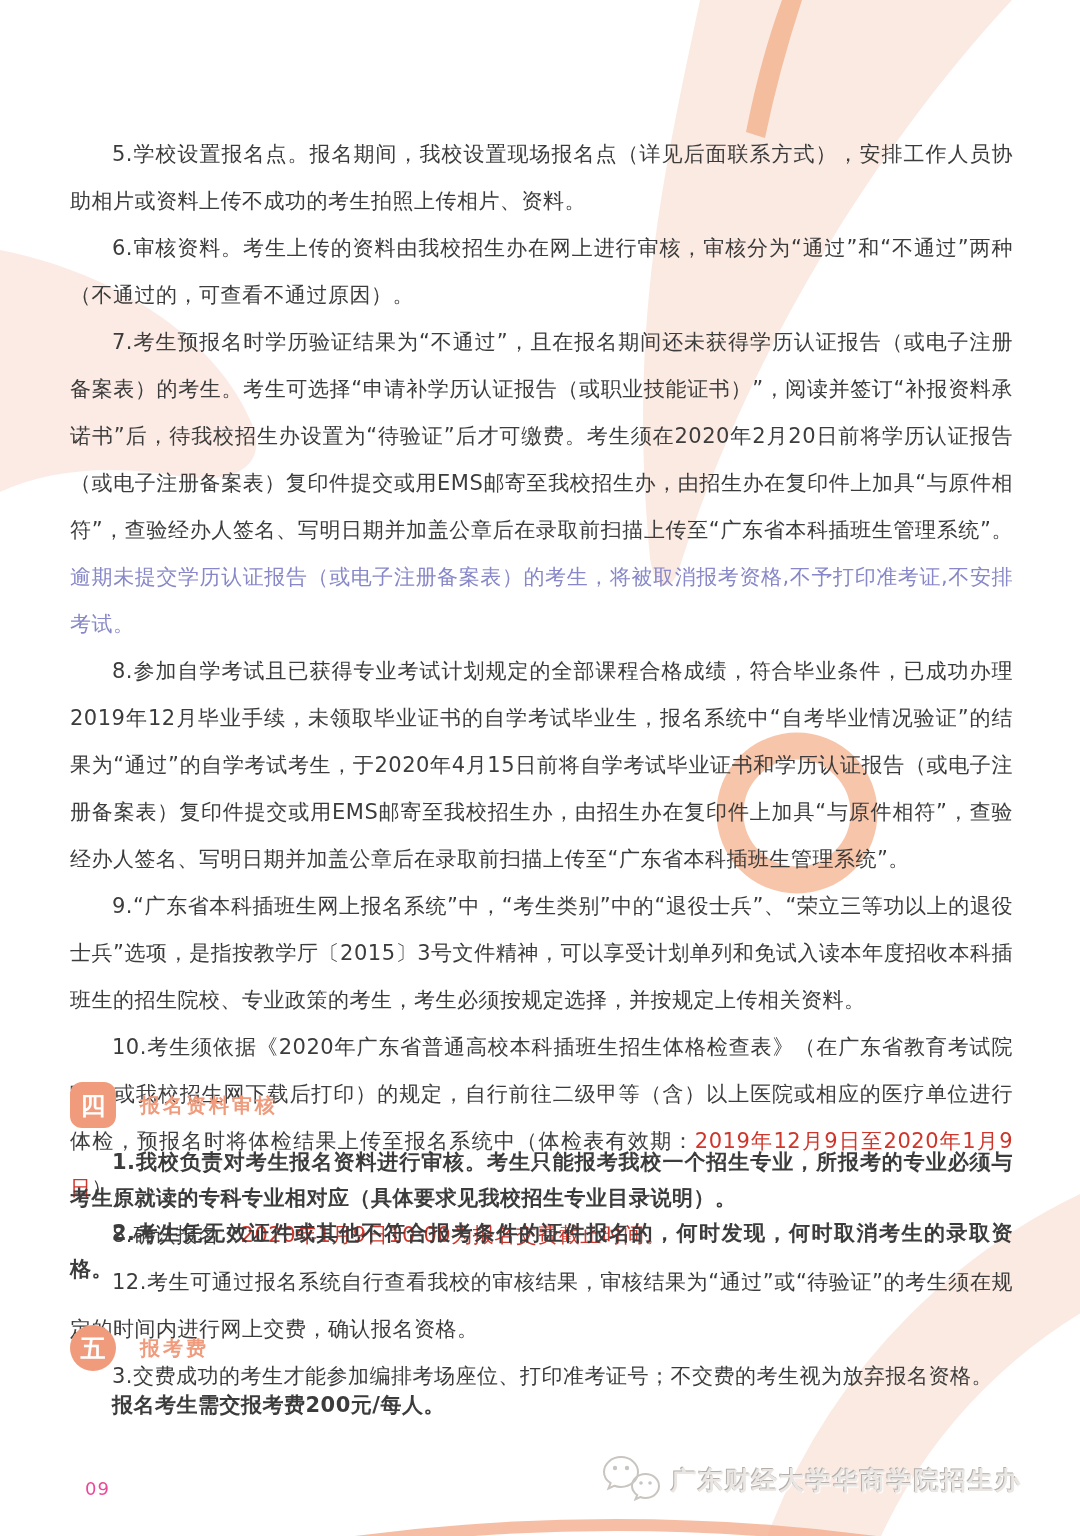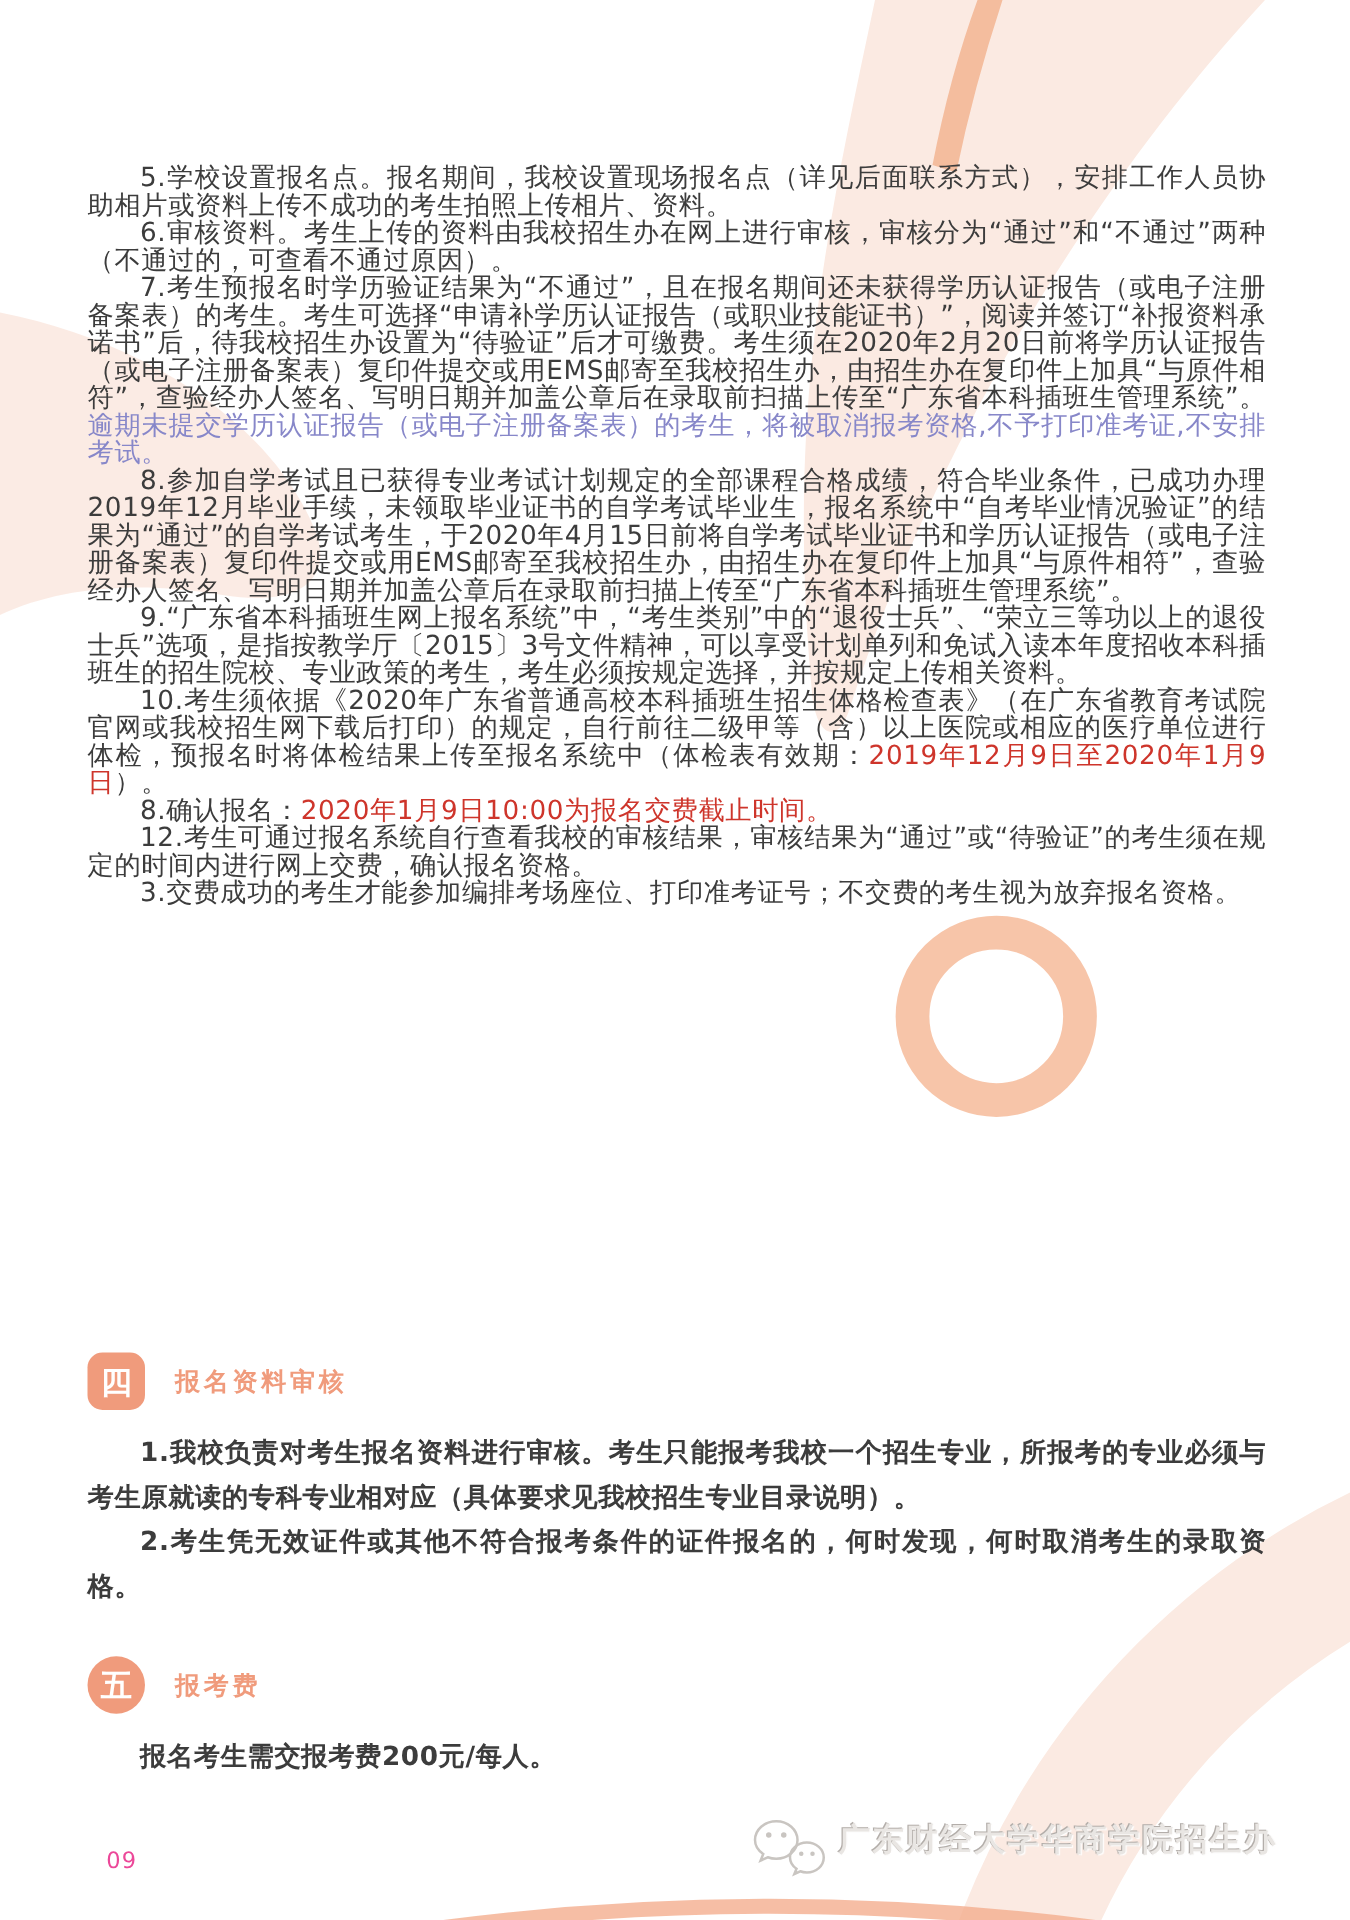--- a/index.html
+++ b/index.html
@@ -12,21 +12,21 @@
     color: var(--text, #3c3c3c);
   }
   .deco-layer {
     position: absolute; left: 0; top: 0; width: 1080px; height: 1536px;
     z-index: 0;
   }
   .content-layer { position: relative; z-index: 1; }
 
   .body-text {
     position: absolute; left: 70px; top: 131px; width: 943px;
-    font-size: 21px; line-height: 22px;
+    font-size: 21px; line-height: 47px;
     text-align: justify;
     letter-spacing: 0.5px;
   }
   .body-text p, .section-paragraphs p { margin: 0; text-indent: 2em; }
   .seg-red    { color: var(--red, #ce352b); }
   .seg-purple { color: var(--purple, #8787c9); }
 
   .section { position: absolute; left: 70px; width: 943px; }
   .section-4 { top: 1082px; }
   .section-5 { top: 1325px; }
@@ -54,21 +54,21 @@
     font-weight: bold;
   }
 
   .page-number {
     position: absolute; left: 85px; top: 1478px;
     font-size: 18px; color: #ec4899; letter-spacing: 1px;
     z-index: 1;
   }
   .footer-right {
     position: absolute; right: 58px; top: 1455px;
-    display: flex; align-items: flex-start; gap: 8px;
+    display: flex; align-items: center; gap: 8px;
     z-index: 1;
   }
   .footer-org {
     font-size: 25px; font-weight: bold;
     letter-spacing: 2px;
     color: #e9e6e3;
     text-shadow: -1px -1px 0 #b3aeaa, 1px 1px 1px #ffffff, 0 0 1px #c4bfbb;
     white-space: nowrap;
   }
   .wechat-icon-box { width: 62px; height: 50px; }

